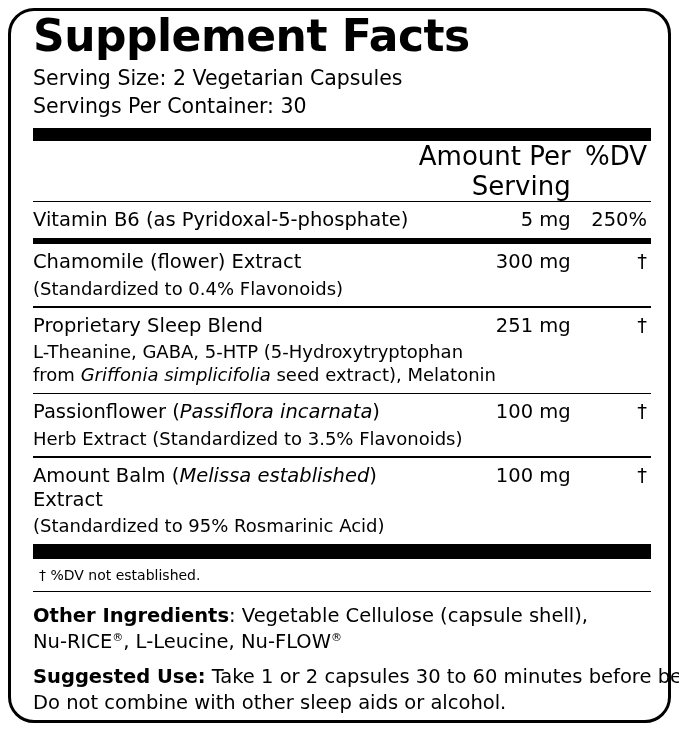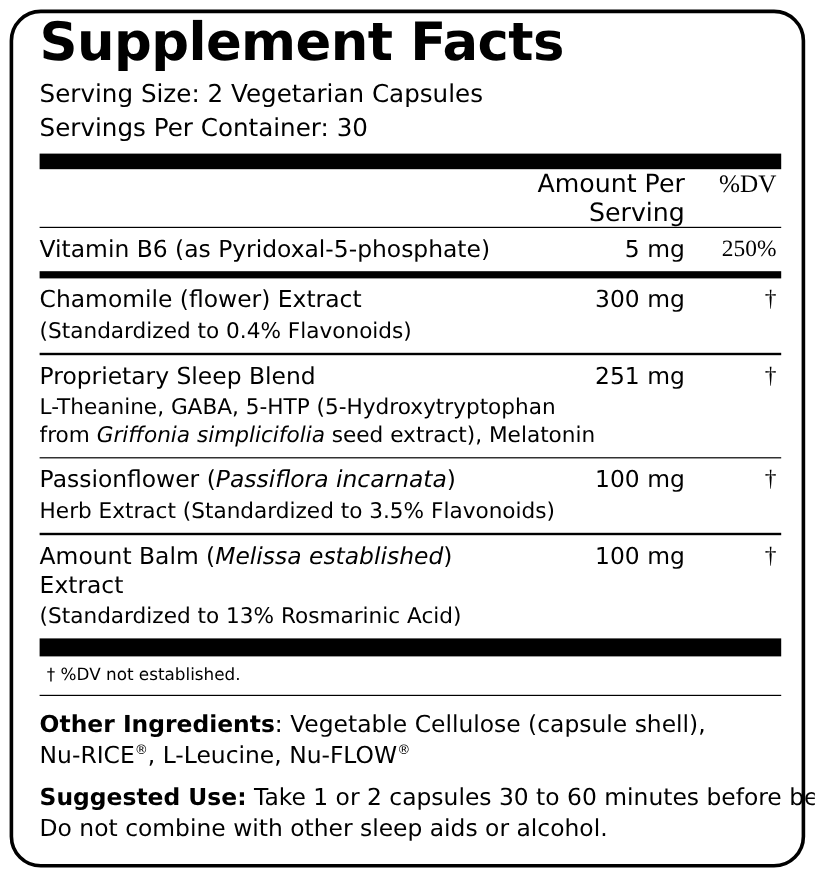--- a/index.html
+++ b/index.html
@@ -66,26 +66,26 @@
   table.facts {
     width: 100%;
     border-collapse: collapse;
     font-size: 19.5px;
   }
   table.facts td {
     vertical-align: top;
     padding: 0;
   }
   .hdr-row td {
-    font-size: 21px;
+    font-size: 26px;
     padding: 3px 0 4px 0;
   }
   .col-name { width: 62%; }
   .col-amt  { width: 25%; text-align: right; }
-  .col-dv   { width: 13%; text-align: right; padding-right: 4px !important; font-family: Liberation Serif, serif; }
+  .col-dv   { width: 13%; text-align: right; padding-right: 4px !important; }
   .row-main td {
     padding-top: 6px !important;
     padding-bottom: 2px !important;
     line-height: 1.25;
   }
   .row-sub td {
     padding-bottom: 6px !important;
     line-height: 1.3;
     font-size: 18px;
   }
@@ -207,21 +207,21 @@
     <div class="rule-thin"></div>
 
     <table class="facts">
       <tbody>
           <tr class="row-main">
         <td class="col-name nm"><span>Amount Balm (</span><i>Melissa established</i><span>) Extract</span></td>
         <td class="col-amt">100 mg</td>
         <td class="col-dv">†</td>
       </tr>
       <tr class="row-sub">
-        <td colspan="3" class="sub-indent">(Standardized to 13% Rosmarinic Acid)</td>
+        <td colspan="3" class="sub-indent">(Standardized to 95% Rosmarinic Acid)</td>
       </tr>
     </tbody>
       </table>
 
     <div class="rule-bottom"></div>
 
     <div class="footnote">†  %DV not established.</div>
 
     <div class="rule-thin"></div>
 

